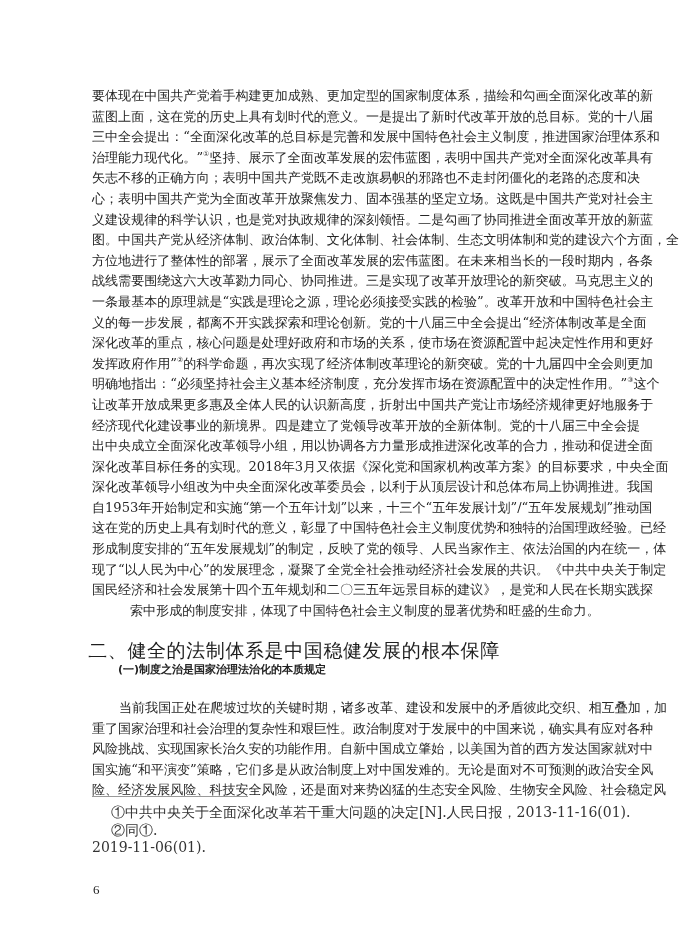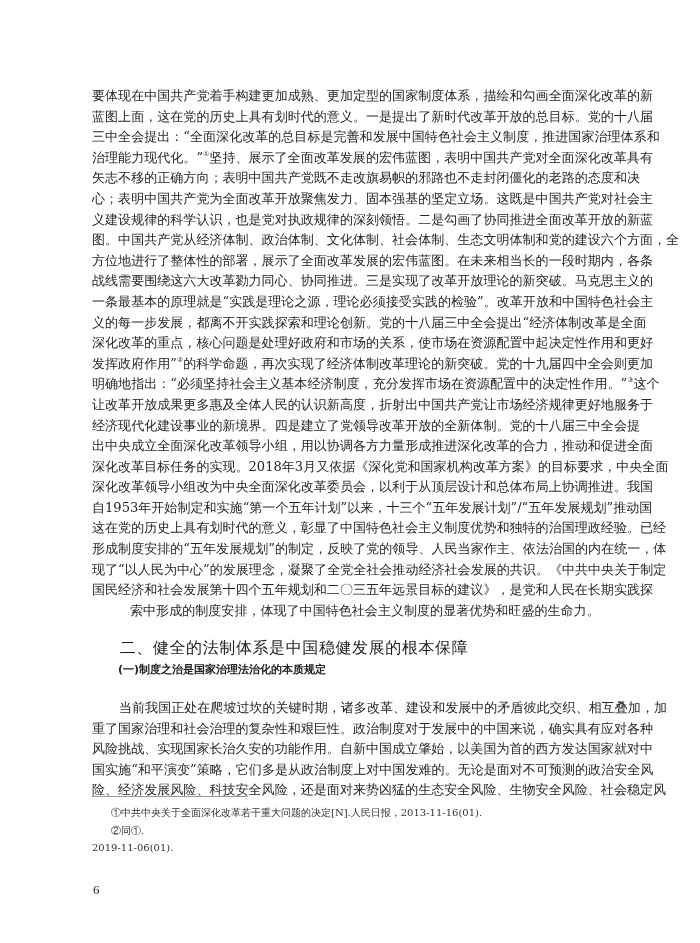--- a/index.html
+++ b/index.html
@@ -7,28 +7,28 @@
          font-family: "DejaVu Serif", "Liberation Serif", serif; color: #222; }
   .page { position: absolute; left: 0; top: 0; width: 700px; height: 943px; background: #fff; }
   .text-block { position: absolute; left: 92px; width: 517px; }
   .line { display: block; height: 20.6px; line-height: 20.6px; font-size: 13.05px;
           white-space: nowrap; text-align: justify; text-align-last: justify;
           letter-spacing: 0px; color: #262626; }
   .line.last { text-align-last: left; margin-left: 38px; }
   .line.indent { padding-left: 27px; }
   .sup { font-size: 7px; vertical-align: 6px; line-height: 0; }
   .heading { position: absolute; left: 0; width: 588px; top: 638px; text-align: center;
-             font-family: "DejaVu Sans", "Liberation Sans", sans-serif; font-size: 16px;
+             font-family: "DejaVu Sans", "Liberation Sans", sans-serif; font-size: 19px;
              color: #1e1e1e; letter-spacing: 0.6px; }
   .subheading { position: absolute; left: 118px; top: 662px;
                 font-family: "DejaVu Sans", "Liberation Sans", sans-serif; font-size: 11px;
                 font-weight: bold; color: #232323; }
   .fn-rule { position: absolute; left: 92px; top: 796px; width: 156px; height: 1px; background: #999; }
   .footnotes { position: absolute; left: 92px; width: 520px; top: 804px; }
-  .fn { display: block; font-size: 10px; line-height: 17.5px; height: 17.5px; color: #333; white-space: nowrap; }
+  .fn { display: block; font-size: 14px; line-height: 17.5px; height: 17.5px; color: #333; white-space: nowrap; }
   .fn.indent { padding-left: 19px; }
   .page-number { position: absolute; left: 93px; top: 882px; font-size: 13px; color: #222;
                  font-family: "Liberation Serif", serif; }
 </style>
 </head>
 <body>
 
 <div class="page">
 
   <div class="text-block" style="top:86px;">

